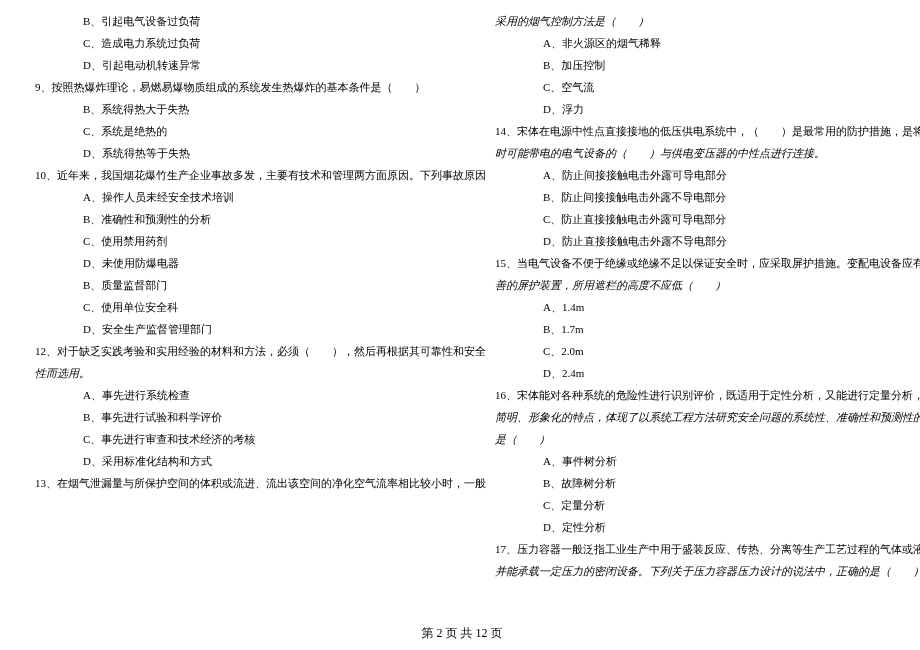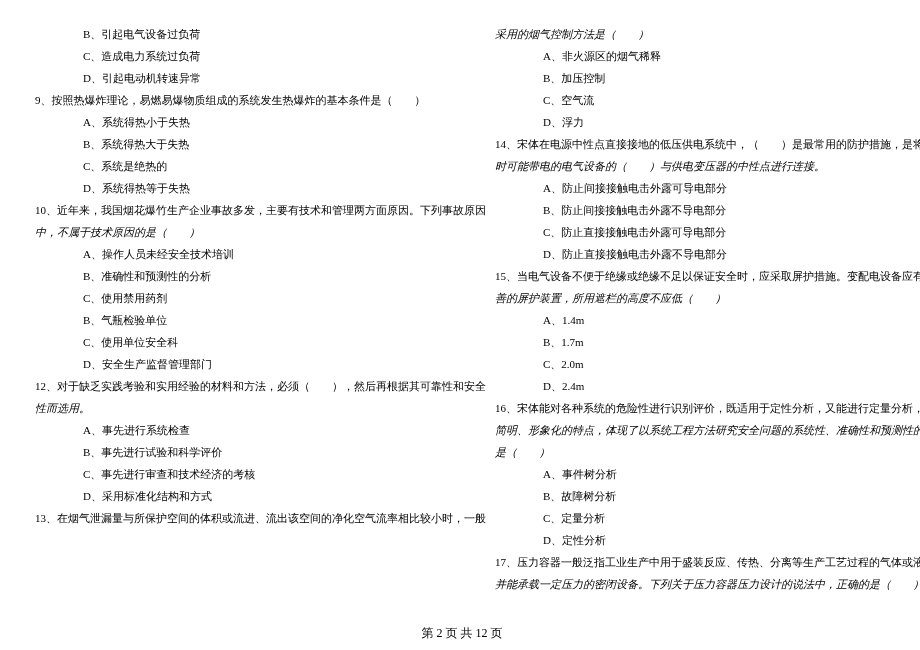--- a/index.html
+++ b/index.html
@@ -15,21 +15,20 @@
       font-size: 11px;
       color: #000000;
       position: relative;
       overflow: hidden;
     }
     .page-container {
       display: flex;
       width: 100%;
       height: 610px;
       padding: 10px 0;
-      margin-top: 13px;
     }
     .column {
       width: 50%;
       padding: 0 35px;
     }
     .line {
       line-height: 22px;
       white-space: nowrap;
     }
     .option {
@@ -55,32 +54,31 @@
 </head>
 <body>
 
 <div class="page-container">
   <div class="column">
     <div class="line option">B、引起电气设备过负荷</div>
     <div class="line option">C、造成电力系统过负荷</div>
     <div class="line option">D、引起电动机转速异常</div>
 
     <div class="line question">9、按照热爆炸理论，易燃易爆物质组成的系统发生热爆炸的基本条件是（　　）</div>
-    <div class="line option">A、系统得热小于失热</div>
     <div class="line option">B、系统得热大于失热</div>
     <div class="line option">C、系统是绝热的</div>
     <div class="line option">D、系统得热等于失热</div>
 
     <div class="line question">10、近年来，我国烟花爆竹生产企业事故多发，主要有技术和管理两方面原因。下列事故原因</div>
-    <div class="line question-cont">中，不属于技术原因的是（　　）</div>
     <div class="line option">A、操作人员未经安全技术培训</div>
     <div class="line option">B、准确性和预测性的分析</div>
     <div class="line option">C、使用禁用药剂</div>
+    <div class="line option">D、未使用防爆电器</div>
 
-    <div class="line option">B、气瓶检验单位</div>
+    <div class="line option">B、质量监督部门</div>
     <div class="line option">C、使用单位安全科</div>
     <div class="line option">D、安全生产监督管理部门</div>
 
     <div class="line question">12、对于缺乏实践考验和实用经验的材料和方法，必须（　　），然后再根据其可靠性和安全</div>
     <div class="line question-cont">性而选用。</div>
     <div class="line option">A、事先进行系统检查</div>
     <div class="line option">B、事先进行试验和科学评价</div>
     <div class="line option">C、事先进行审查和技术经济的考核</div>
     <div class="line option">D、采用标准化结构和方式</div>
 

